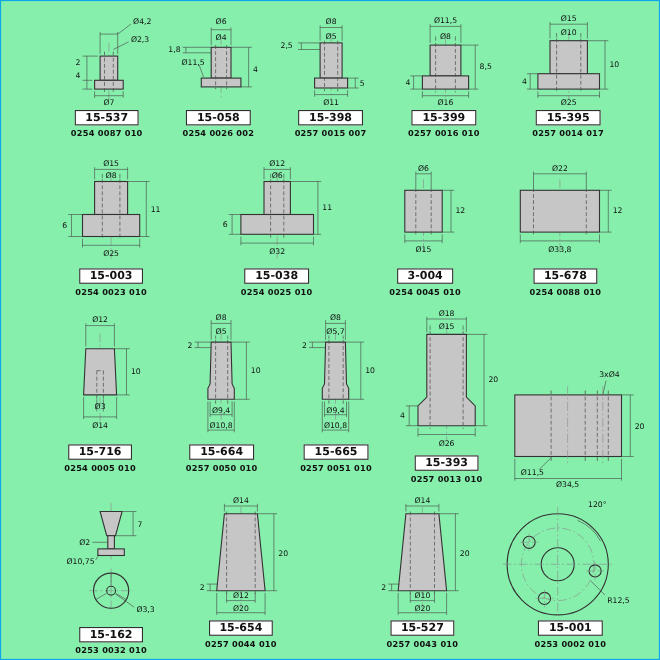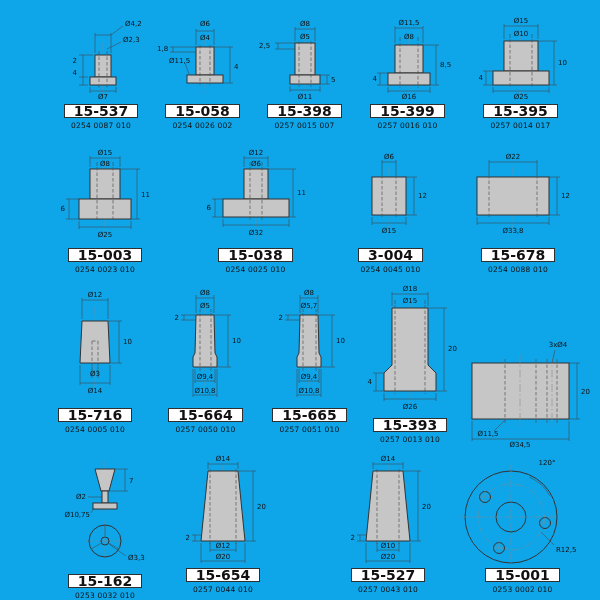--- a/index.html
+++ b/index.html
@@ -1,22 +1,22 @@
 <!DOCTYPE html>
 <html><head>
 <meta charset="utf-8">
 <style>
   *{margin:0;padding:0;box-sizing:border-box}
   html,body{width:600px;height:600px}
   body{background:#fff;font-family:"DejaVu Sans",sans-serif;position:relative;overflow:hidden}
-  .page{position:absolute;inset:0;background:#0ea5e9;border:5px solid #0ea5e9}
+  .page{position:absolute;inset:0;background:#86efac;border:1px solid #0ea5e9}
   .cell{position:absolute;display:flex;flex-direction:column;align-items:center}
   .cell svg{display:block}
-  .pn-box{border:1.2px solid #2f2f2f;padding:0 9px;height:14px;line-height:13px;font-size:14px;font-weight:bold;color:#111;background:#fff;margin-top:3px;white-space:nowrap}
-  .code{font-size:7.5px;font-weight:normal;color:#111;margin-top:3px;letter-spacing:.2px;white-space:nowrap}
+  .pn-box{border:1.2px solid #2f2f2f;padding:0 9px;height:14px;line-height:13px;font-size:10px;font-weight:bold;color:#111;background:#fff;margin-top:3px;white-space:nowrap}
+  .code{font-size:7.5px;font-weight:bold;color:#111;margin-top:3px;letter-spacing:.2px;white-space:nowrap}
   svg .part{fill:#c6c6c6;stroke:#333;stroke-width:1}
   svg .out{fill:none;stroke:#333;stroke-width:1}
   svg .thin{stroke:#444;stroke-width:.55;fill:none}
   svg .hid{stroke:#555;stroke-width:.7;stroke-dasharray:3.5 2;fill:none}
   svg .cl{stroke:#8a8a8a;stroke-width:.55;stroke-dasharray:8 2.5 1.5 2.5;fill:none}
   svg text.dim{font-family:"DejaVu Sans",sans-serif;font-size:7px;fill:#111}
 </style>
 </head>
 <body>
 

